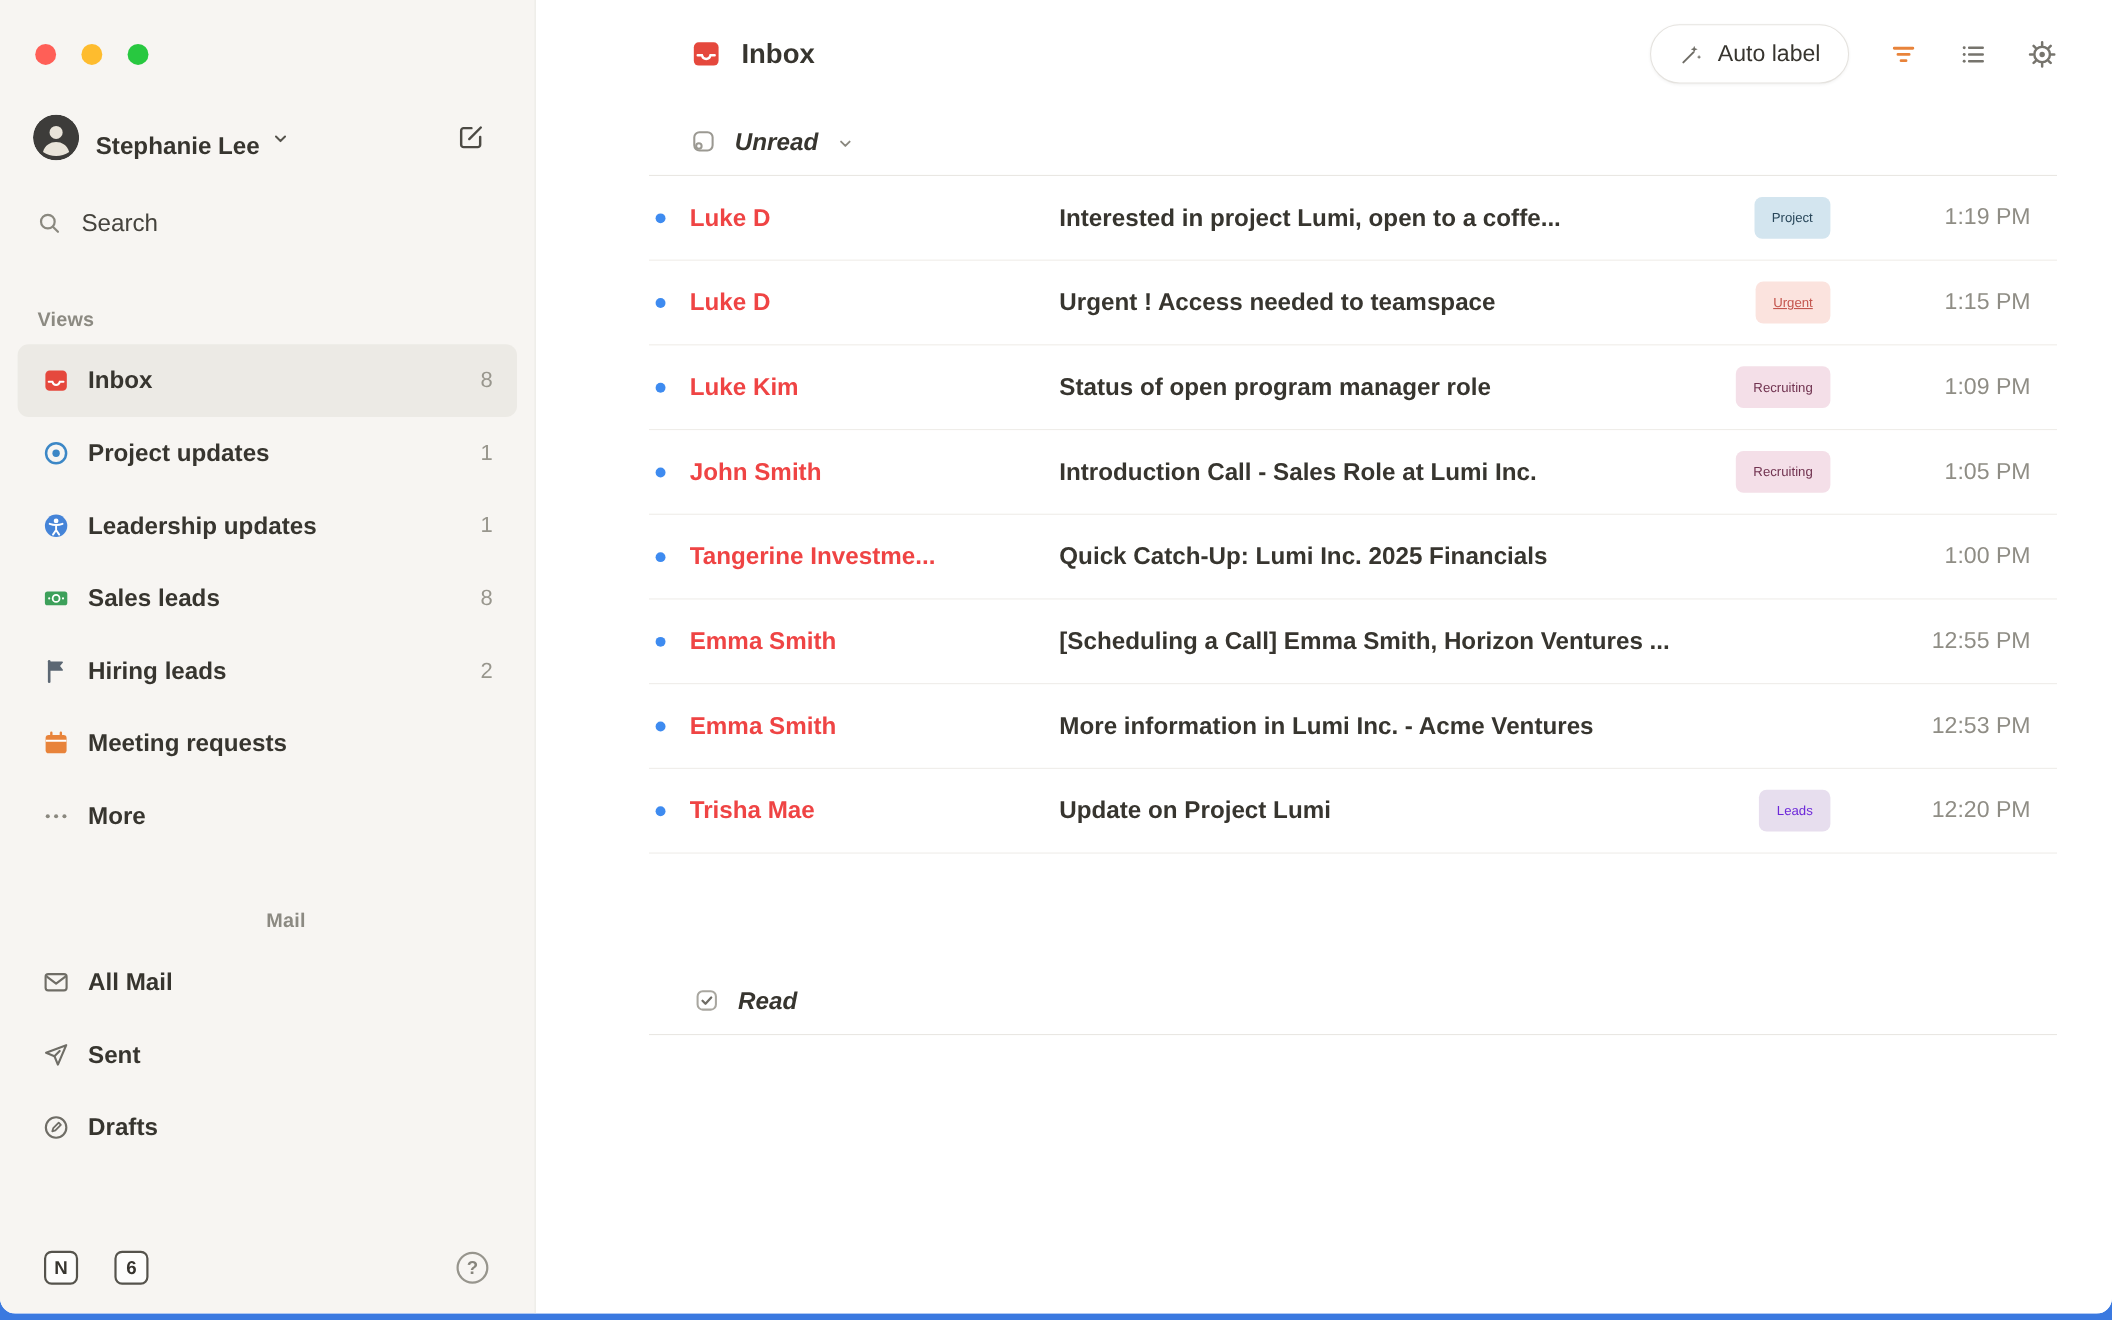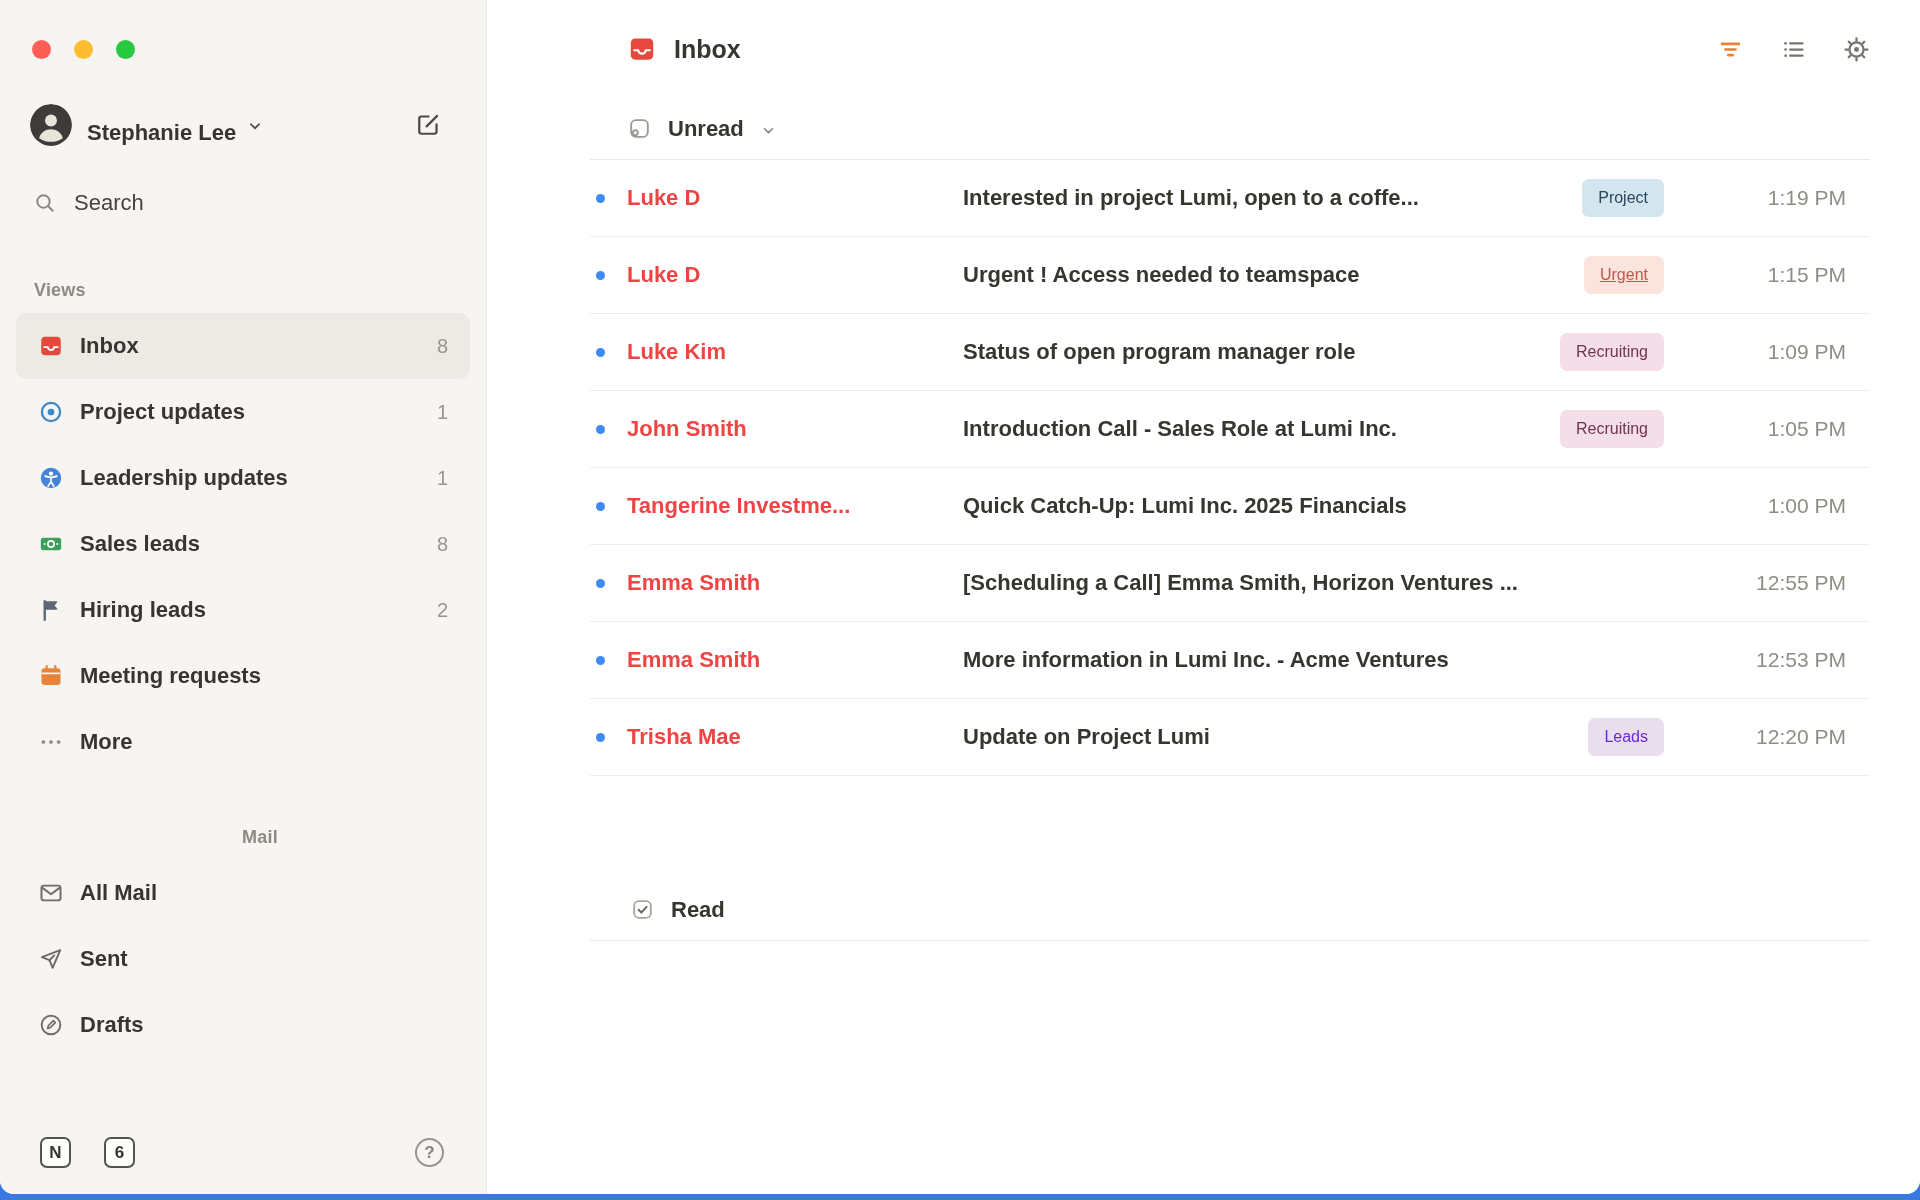--- a/index.html
+++ b/index.html
@@ -75,32 +75,32 @@
     background: #fff; border: 1px solid #e5e3df; border-radius: 999px;
     box-shadow: 0 1px 3px rgba(15,15,15,.06); cursor: pointer;
     font-family: inherit; font-size: 21px; font-weight: 400; color: #37352f; }
   .auto-label-btn .icn { width: 23px; height: 23px; }
   .icon-btn { width: 27px; height: 27px; background: none; border: none; padding: 0; cursor: pointer; }
   .icon-btn svg { width: 100%; height: 100%; display: block; }
 
   .group-header { height: 62px; display: flex; align-items: center; gap: 16px; padding-left: 37px;
     border-bottom: 1px solid #e9e7e3; cursor: pointer; }
   .group-header .icn { width: 25px; height: 25px; }
-  .group-title { font-size: 22px; font-weight: 700; color: #37352f; }
+  .group-title { font-size: 22px; font-weight: 700; color: #37352f; font-style: italic; }
   .group-chevron { width: 17px; height: 17px; margin-top: 3px; }
 
   .email-row { height: 77px; display: flex; align-items: center; padding-left: 6px;
     border-bottom: 1px solid #efede9; cursor: pointer; }
   .unread-dot { width: 9px; height: 9px; border-radius: 50%; background: #3e8bf0; flex: none; margin-right: 22px; }
   .sender { width: 316px; flex: none; margin-right: 20px; font-size: 22px; font-weight: 700; color: #ef4444;
     white-space: nowrap; overflow: hidden; text-overflow: ellipsis; }
   .subject { flex: 1; min-width: 0; font-size: 22px; font-weight: 700; color: #37352f;
     white-space: nowrap; overflow: hidden; text-overflow: ellipsis; padding-right: 36px; }
   .tag { flex: none; height: 38px; display: flex; align-items: center; padding: 0 16px;
-    border-radius: 7px; font-size: 16px; font-weight: 400; margin-right: 36px; }
+    border-radius: 7px; font-size: 12px; font-weight: 400; margin-right: 36px; }
   .tag-blue   { background: #d3e5ef; color: #29475a; }
   .tag-red    { background: #fbe3de; color: #c4554d; text-decoration: underline; }
   .tag-pink   { background: #f4dfe8; color: #713350; }
   .tag-purple { background: #e7deee; color: #6d28d9; }
   .time { flex: none; width: 170px; text-align: right; font-size: 21px; color: #8f8d85; padding-right: 24px; }
 
   .read-header { margin-top: 103px; }
   .read-header .icn { margin-left: 3px; }
 </style>
 </head>
@@ -274,20 +274,30 @@
       <div class="title-group">
         <span class="title-icon">
           <svg viewBox="0 0 24 24">
               <rect x="3" y="3.5" width="18" height="17" rx="3.6" fill="#e5483d"></rect>
               <path d="M5.8 13h3.1c.4 1.7 1.6 2.7 3.1 2.7s2.7-1 3.1-2.7h3.1" fill="none" stroke="#fff" stroke-width="1.7" stroke-linecap="round"></path>
             </svg>
         </span>
         <span class="page-title">Inbox</span>
       </div>
       <div class="header-controls">
+        <button class="auto-label-btn">
+          <span class="icn">
+            <svg viewBox="0 0 24 24" fill="none" stroke="#6f6d66" stroke-width="1.9" stroke-linecap="round" stroke-linejoin="round">
+                <path d="M4.5 19.5L14 10"></path>
+                <path d="M14.8 3.8l.9 2.4 2.4.9-2.4.9-.9 2.4-.9-2.4-2.4-.9 2.4-.9.9-2.4z" fill="#6f6d66" stroke="none"></path>
+                <path d="M19.4 12.4l.6 1.5 1.5.6-1.5.6-.6 1.5-.6-1.5-1.5-.6 1.5-.6.6-1.5z" fill="#6f6d66" stroke="none"></path>
+              </svg>
+          </span>
+          <span>Auto label</span>
+        </button>
         <button class="icon-btn">
           <svg viewBox="0 0 24 24" fill="none" stroke="#e8833a" stroke-width="2.3" stroke-linecap="round">
               <path d="M4.5 7h15M7.5 12h9M10 17h4"></path>
             </svg>
         </button>
         <button class="icon-btn">
           <svg viewBox="0 0 24 24" fill="none" stroke="#76746d" stroke-width="2" stroke-linecap="round">
               <path d="M9 6.5h11M9 12h11M9 17.5h11"></path>
               <circle cx="5" cy="6.5" r="1.2" fill="#76746d" stroke="none"></circle>
               <circle cx="5" cy="12" r="1.2" fill="#76746d" stroke="none"></circle>

